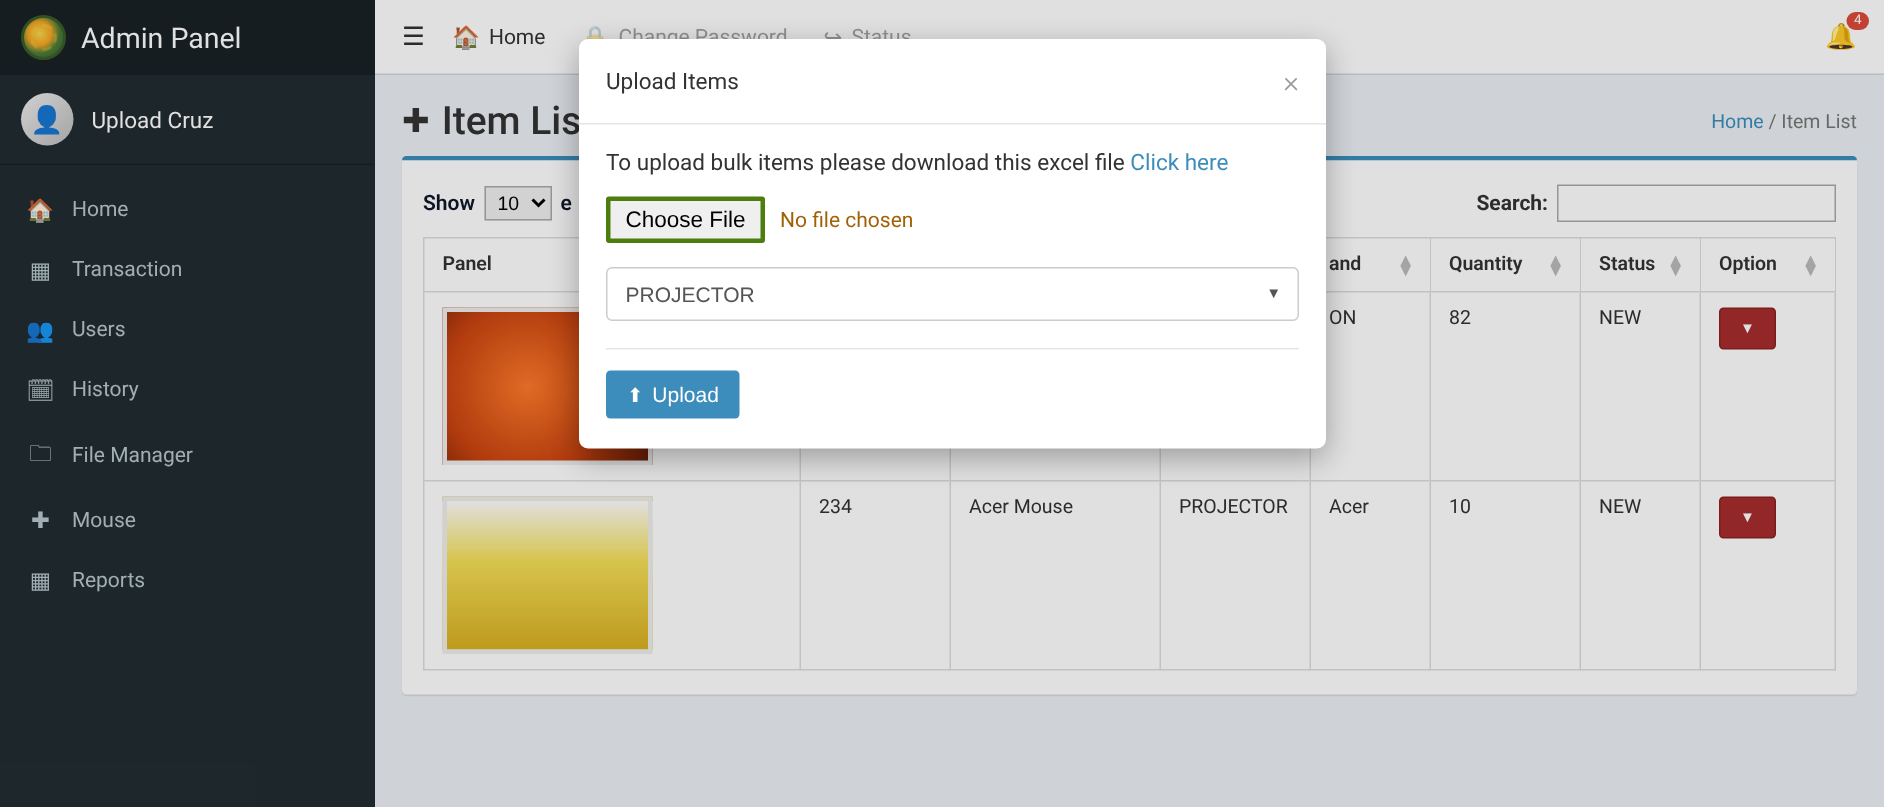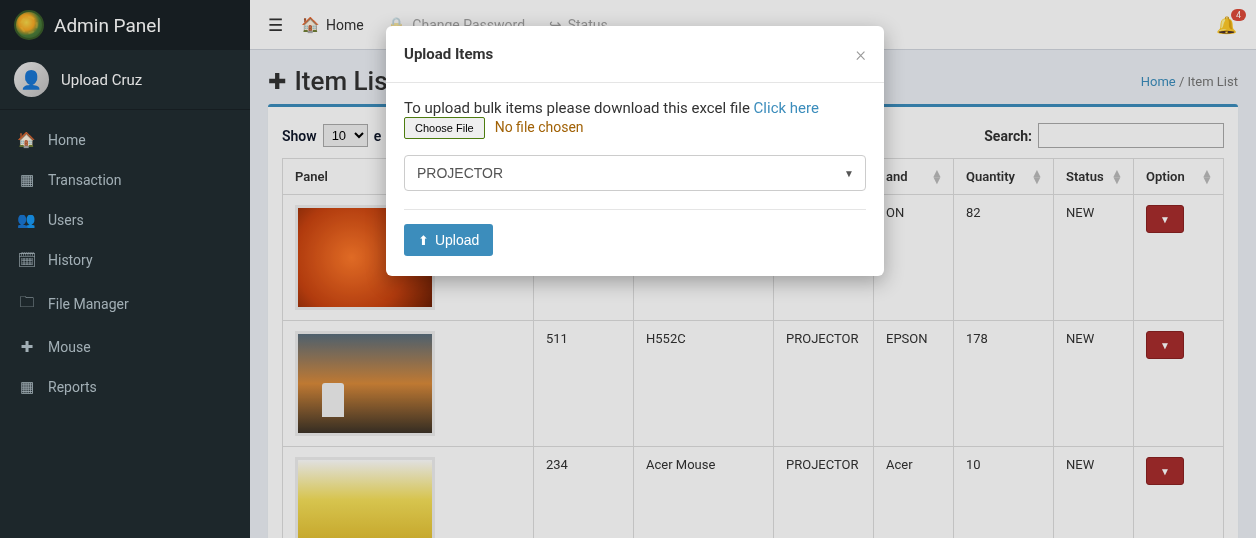--- a/index.html
+++ b/index.html
@@ -41,27 +41,27 @@
 .thumb { width:140px; height:105px; border:3px solid #eee; display:block; }
 .thumb.t1 { background:radial-gradient(circle at 40% 50%, #ff7a2a 0%, #c94310 60%, #6b1f05 100%); }
 .thumb.t2 { background:linear-gradient(180deg,#5a6e7d 0%, #d98a3a 50%, #3d3428 100%); position:relative; }
 .thumb.t2::after { content:""; position:absolute; left:24px; bottom:16px; width:22px; height:34px; background:#f2f2f2; border-radius:3px 3px 0 0; }
 .thumb.t3 { background:linear-gradient(180deg,#fff 0%, #f5e05a 40%, #d9b020 100%); }
 .opt-btn { width:38px; height:28px; background:#a82d2d; border:1px solid #8a2222; border-radius:3px; color:#fff; display:flex; align-items:center; justify-content:center; cursor:pointer; }
 .opt-btn .car { font-size:10px; }
 .overlay { position:absolute; inset:0; background:rgba(0,0,0,.12); }
 .modal { position:absolute; left:386px; top:26px; width:498px; background:#fff; border-radius:6px; box-shadow:0 6px 20px rgba(0,0,0,.3); }
 .modal-header { padding:16px 18px; border-bottom:1px solid #e5e5e5; display:flex; align-items:center; }
-.modal-title { font-weight:700; font-size:15px; color:#333; }
+.modal-title { font-weight:400; font-size:15px; color:#333; }
 .modal-close { margin-left:auto; color:#999; font-size:20px; cursor:pointer; font-weight:300; }
 .modal-body { padding:16px 18px 20px 18px; }
-.modal-text { font-size:15px; color:#333; }
+.modal-text { font-size:15px; color:#333; margin-bottom:14px; }
 .modal-text a { color:#3c8dbc; text-decoration:none; }
 .file-row { margin-bottom:16px; }
-.choose-btn { background:#efefef; border:1px solid #4d7c0f; padding:4px 10px; font-size:11px; border-radius:2px; cursor:pointer; }
+.choose-btn { background:#efefef; border:3px solid #4d7c0f; padding:4px 10px; font-size:15px; border-radius:2px; cursor:pointer; }
 .file-status { font-size:14px; color:#a16207; margin-left:6px; }
 .cat-select { width:100%; border:1px solid #ccc; border-radius:4px; padding:9px 12px; font-size:14px; color:#555; background:#fff; appearance:none; position:relative; }
 .cat-wrap { position:relative; margin-bottom:18px; }
 .cat-wrap::after { content:"▼"; position:absolute; right:12px; top:50%; transform:translateY(-50%); font-size:10px; color:#555; pointer-events:none; }
 .modal-footer-line { border-top:1px solid #e5e5e5; padding-top:14px; }
 .upload-btn { background:#3c8dbc; color:#fff; border:none; border-radius:3px; padding:8px 14px; font-size:14px; cursor:pointer; display:inline-flex; align-items:center; }
 .upload-btn .ui { margin-right:6px; font-size:13px; }
 .dim { opacity:.45; pointer-events:none; }
 </style>
 </head>
@@ -173,36 +173,20 @@
           <td>82</td>
           <td>NEW</td>
           <td>
               <div class="opt-btn">
                 <span class="car">▼</span>
               </div>
             </td>
         </tr>
         <tr>
           <td>
-              <span class="thumb t2"></span>
-            </td>
-          <td>511</td>
-          <td>H552C</td>
-          <td>PROJECTOR</td>
-          <td>EPSON</td>
-          <td>178</td>
-          <td>NEW</td>
-          <td>
-              <div class="opt-btn">
-                <span class="car">▼</span>
-              </div>
-            </td>
-        </tr>
-        <tr>
-          <td>
               <span class="thumb t3"></span>
             </td>
           <td>234</td>
           <td>Acer Mouse</td>
           <td>PROJECTOR</td>
           <td>Acer</td>
           <td>10</td>
           <td>NEW</td>
           <td>
               <div class="opt-btn">

